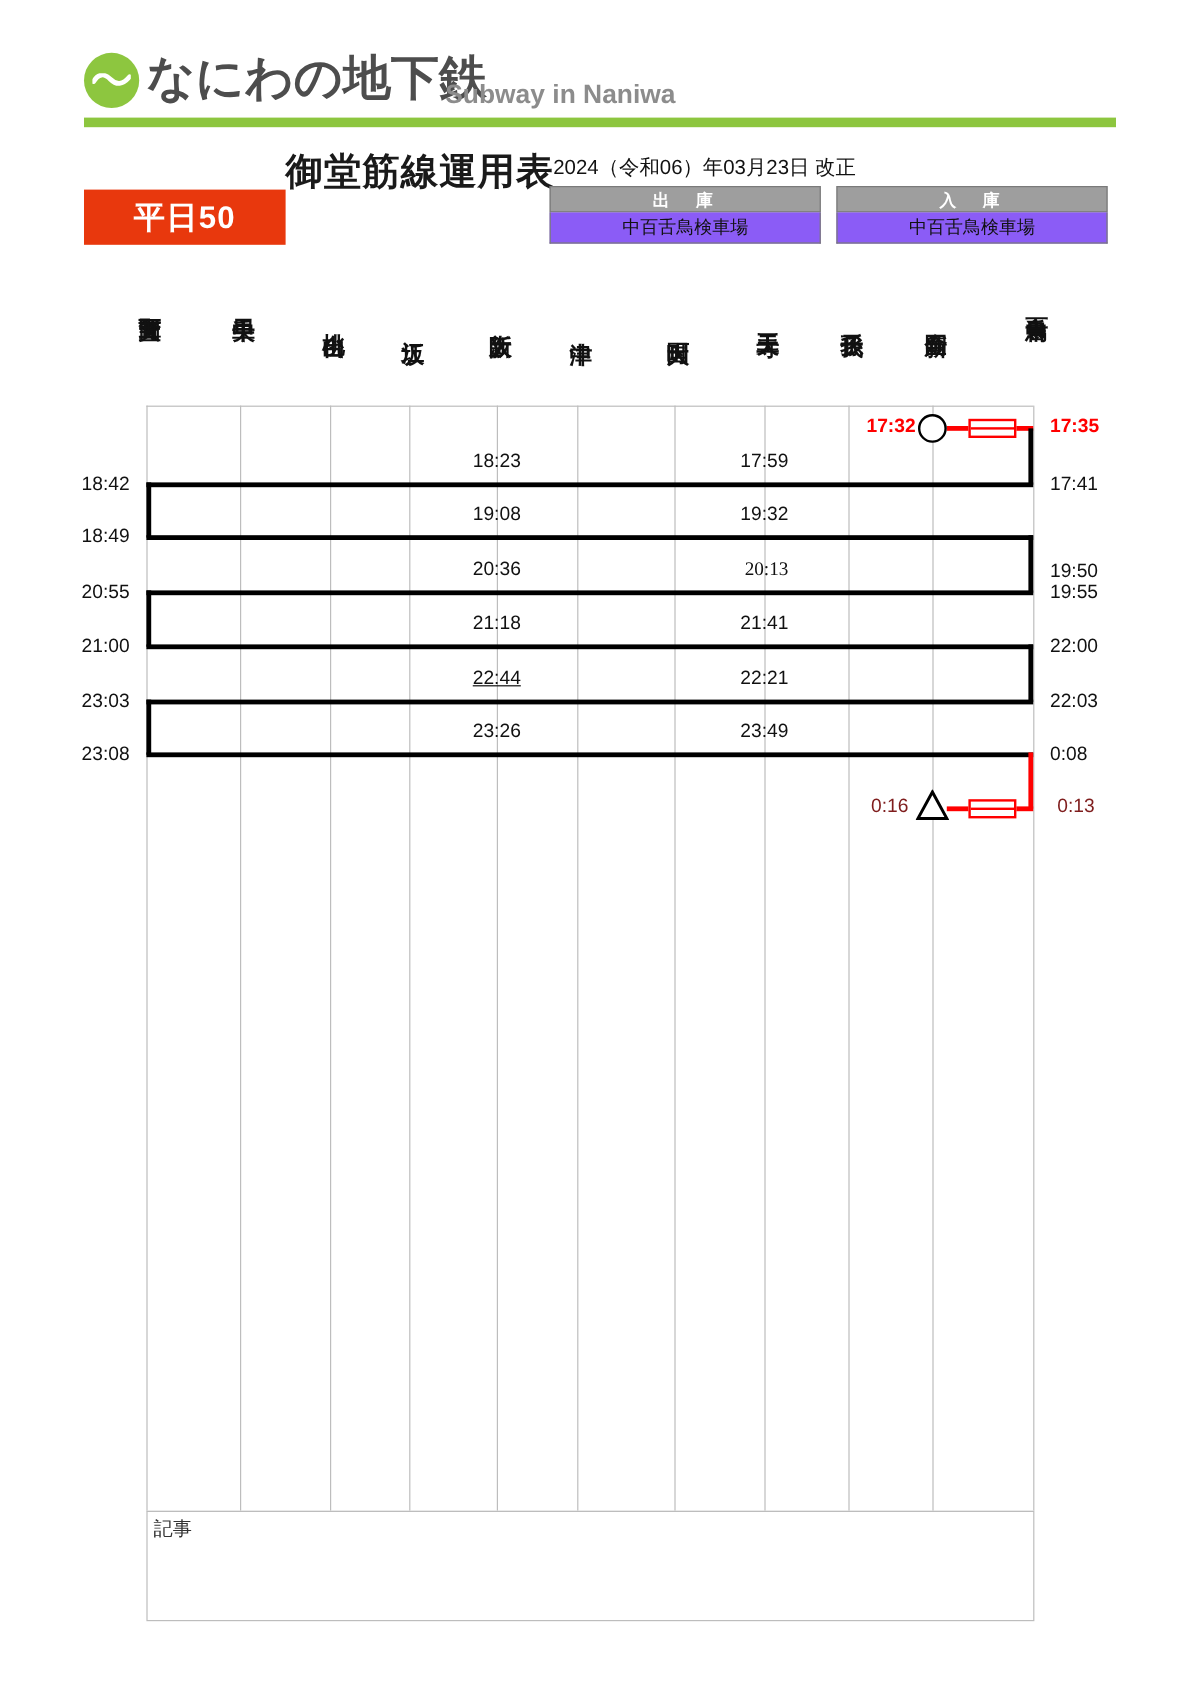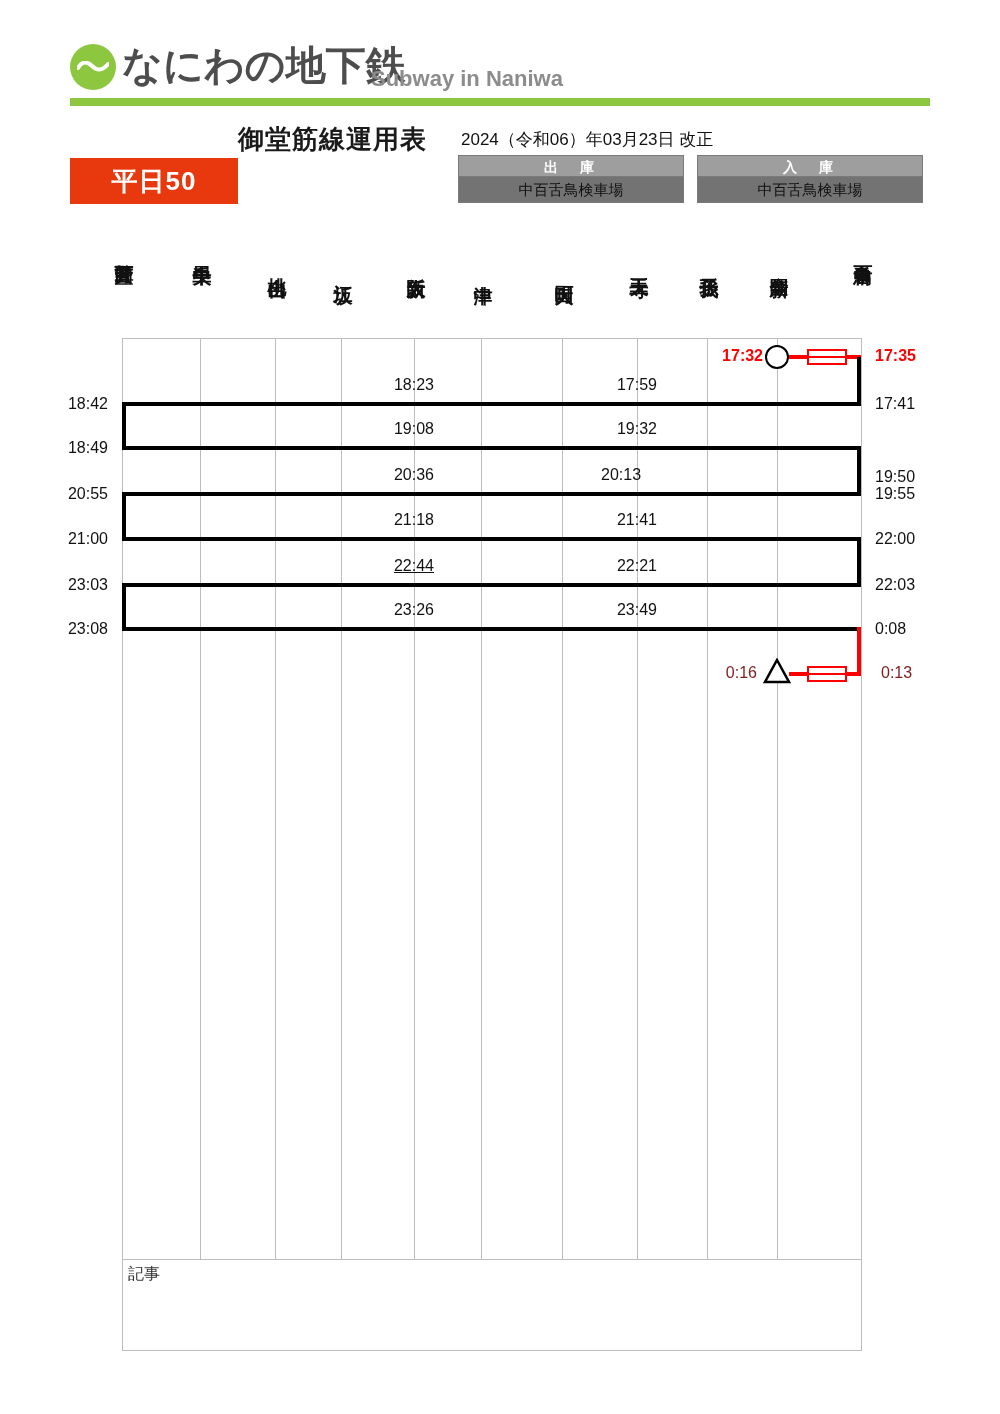--- a/index.html
+++ b/index.html
@@ -33,21 +33,21 @@
     font-size:22px;font-weight:bold;color:#8c8c8c;
     white-space:nowrap;
   }
   #green-rule{
     position:absolute;left:70px;top:98px;width:860px;height:8px;background:#8DC63F;
   }
 
   
   #doc-title{
     position:absolute;left:238px;top:122px;
-    font-size:26px;font-weight:bold;letter-spacing:1px;white-space:nowrap;
+    font-size:31px;font-weight:bold;letter-spacing:1px;white-space:nowrap;
   }
   #doc-revision{
     position:absolute;left:461px;top:128px;
     font-size:17px;white-space:nowrap;color:#111;
   }
 
   
   #duty-badge{
     position:absolute;left:70px;top:158px;width:168px;height:46px;
     background:#E8380D;
@@ -60,21 +60,21 @@
   
   .depot-box{position:absolute;top:155px;width:226px;}
   .depot-head{
     height:22px;line-height:22px;text-align:center;
     background:#9e9e9e;color:#fff;font-size:14px;font-weight:bold;
     letter-spacing:4px;
     border:1px solid #7a7a7a;box-sizing:border-box;
   }
   .depot-val{
     height:26px;line-height:26px;text-align:center;
-    background:#737373;color:#111;font-size:15px;
+    background:#8b5cf6;color:#111;font-size:15px;
     border:1px solid #7a7a7a;border-top:none;box-sizing:border-box;
   }
   #depot-out{left:458px;}
   #depot-in{left:697px;}
 
   
   .station-label{
     position:absolute;
     width:26px;
     font-size:19px;font-weight:bold;line-height:21px;
@@ -223,20 +223,20 @@
     <div class="tlabel" style="left: 875px; top: 576px;">22:03</div>
     <div class="tlabel" style="left: 875px; top: 620px;">0:08</div>
     <div class="tlabel" style="left: 378px; top: 376px; width: 72px; text-align: center;">18:23</div>
     <div class="tlabel" style="left: 378px; top: 420px; width: 72px; text-align: center;">19:08</div>
     <div class="tlabel" style="left: 378px; top: 466px; width: 72px; text-align: center;">20:36</div>
     <div class="tlabel" style="left: 378px; top: 511px; width: 72px; text-align: center;">21:18</div>
     <div class="tlabel" style="left: 378px; top: 557px; width: 72px; text-align: center; text-decoration: underline;">22:44</div>
     <div class="tlabel" style="left: 378px; top: 601px; width: 72px; text-align: center;">23:26</div>
     <div class="tlabel" style="left: 601px; top: 376px; width: 72px; text-align: center;">17:59</div>
     <div class="tlabel" style="left: 601px; top: 420px; width: 72px; text-align: center;">19:32</div>
-    <div class="tlabel" style="left: 601px; top: 466px; width: 72px; text-align: left;">20:13</div>
+    <div class="tlabel" style="left: 585px; top: 466px; width: 72px; text-align: right; font-family: Liberation Serif, serif;">20:13</div>
     <div class="tlabel" style="left: 601px; top: 511px; width: 72px; text-align: center;">21:41</div>
     <div class="tlabel" style="left: 601px; top: 557px; width: 72px; text-align: center;">22:21</div>
     <div class="tlabel" style="left: 601px; top: 601px; width: 72px; text-align: center;">23:49</div>
   </div>
 
 <div id="remarks-box"></div>
 <div id="remarks-label">記事</div>
 
 </body></html>

